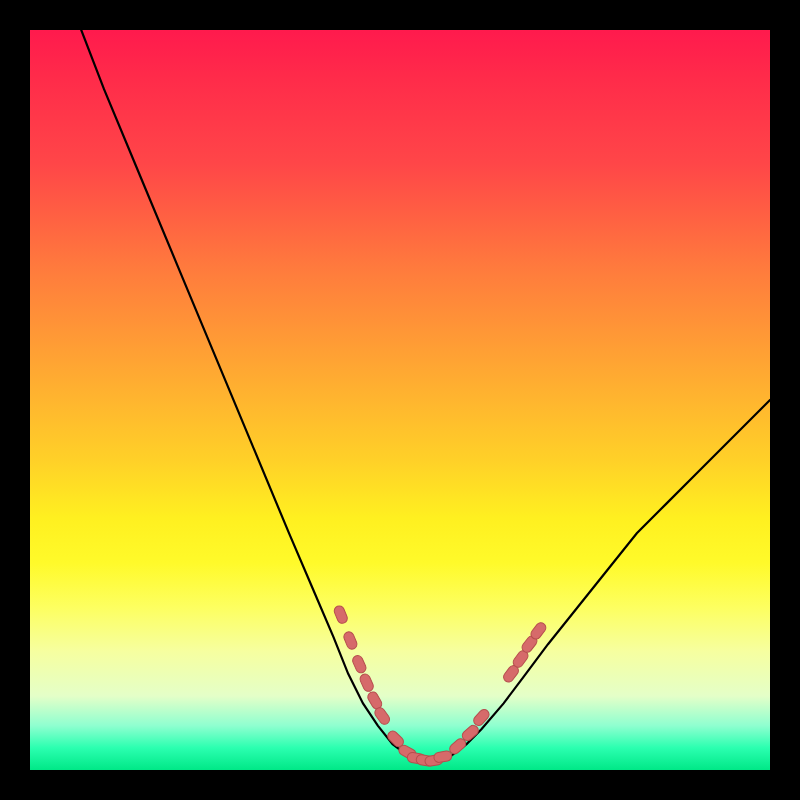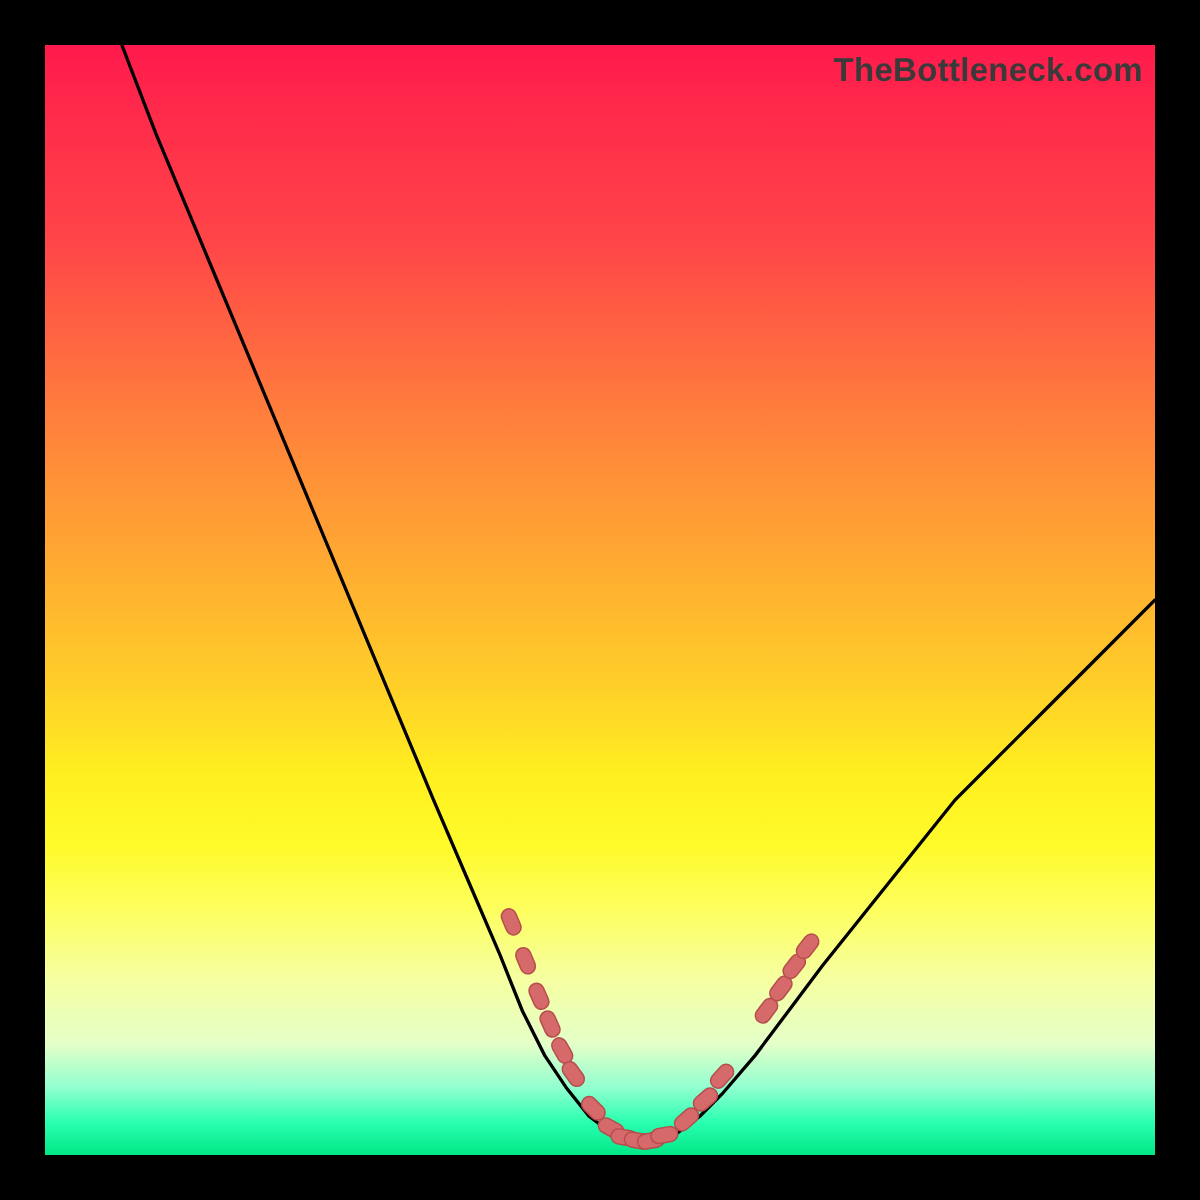--- a/index.html
+++ b/index.html
@@ -59,21 +59,20 @@
     width: 740px;
     height: 740px;
     display: block;
   }
 </style>
 </head>
 <body>
 
 <div class="frame">
   <div class="plot-area">
-    <div class="watermark">TheBottleneck.com</div>
     <svg class="overlay" viewBox="0 0 740 740" preserveAspectRatio="none">
       <path id="curve-path" fill="none" stroke="#000000" stroke-width="2.2" stroke-linecap="round" d="M37.0 -37.0 L74.0 59.2 L111.0 148.0 L148.0 236.8 L185.0 325.6 L222.0 414.4 L259.0 503.2 L281.2 555.0 L303.4 606.8 L318.2 643.8 L333.0 673.4 L347.8 695.6 L362.6 714.1 L377.4 725.2 L392.2 730.4 L407.0 730.4 L421.8 725.2 L436.6 714.1 L451.4 699.3 L473.6 673.4 L495.8 643.8 L518.0 614.2 L547.6 577.2 L577.2 540.2 L606.8 503.2 L636.4 473.6 L666.0 444.0 L703.0 407.0 L740.0 370.0"></path>
       <g id="markers-group">
           <rect x="-9.0" y="-5.0" width="18" height="10" rx="5" ry="5" fill="#d66a6a" stroke="#b64e4e" stroke-width="1" transform="translate(310.8,584.6) rotate(67.4)"></rect>
           <rect x="-9.0" y="-5.0" width="18" height="10" rx="5" ry="5" fill="#d66a6a" stroke="#b64e4e" stroke-width="1" transform="translate(320.4,610.5) rotate(67.4)"></rect>
           <rect x="-9.0" y="-5.0" width="18" height="10" rx="5" ry="5" fill="#d66a6a" stroke="#b64e4e" stroke-width="1" transform="translate(329.3,634.2) rotate(66.0)"></rect>
           <rect x="-9.0" y="-5.0" width="18" height="10" rx="5" ry="5" fill="#d66a6a" stroke="#b64e4e" stroke-width="1" transform="translate(336.7,652.7) rotate(66.0)"></rect>
           <rect x="-9.0" y="-5.0" width="18" height="10" rx="5" ry="5" fill="#d66a6a" stroke="#b64e4e" stroke-width="1" transform="translate(344.8,670.4) rotate(60.3)"></rect>
           <rect x="-9.0" y="-5.0" width="18" height="10" rx="5" ry="5" fill="#d66a6a" stroke="#b64e4e" stroke-width="1" transform="translate(352.2,686.0) rotate(54.0)"></rect>
           <rect x="-9.0" y="-5.0" width="18" height="10" rx="5" ry="5" fill="#d66a6a" stroke="#b64e4e" stroke-width="1" transform="translate(365.6,708.9) rotate(45.0)"></rect>

